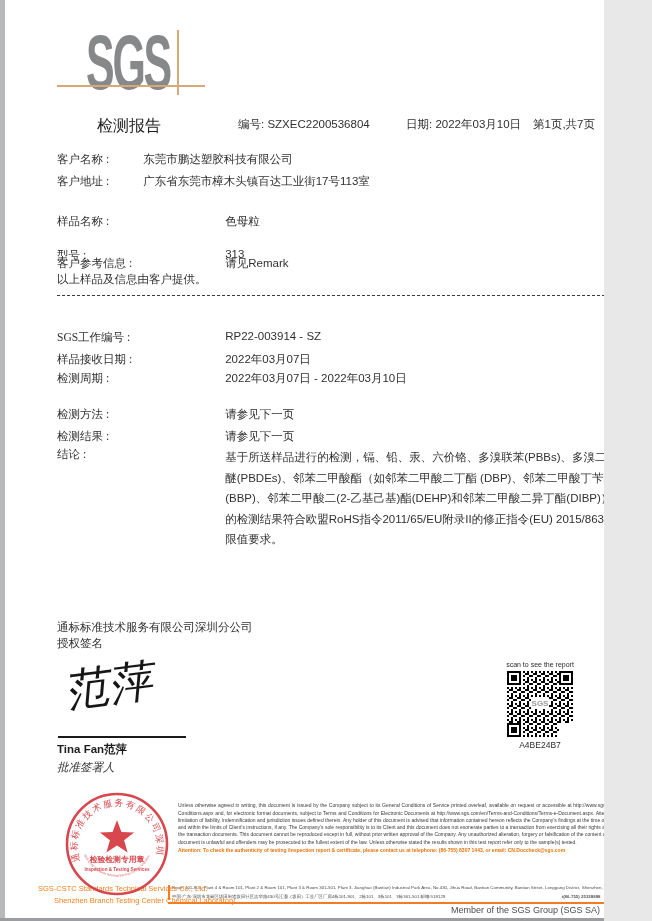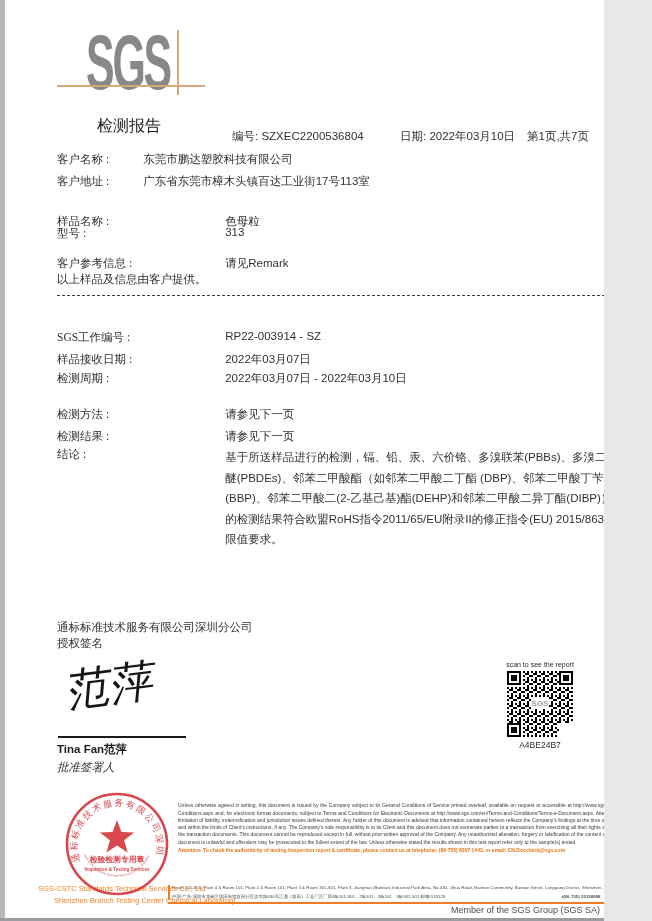--- a/index.html
+++ b/index.html
@@ -13,21 +13,21 @@
   
   .logo{
     position:absolute;left:86px;top:32px;font-size:78px;font-weight:bold;line-height:0.78;
     color:#87888A;letter-spacing:-4px;transform:scaleX(0.55);transform-origin:0 0;
   }
   .tan-v{position:absolute;left:177px;top:30px;width:2px;height:65px;background:#D9A878;}
   .tan-h{position:absolute;left:57px;top:85px;width:148px;height:2px;background:#D9A878;}
 
   
   .doc-title{position:absolute;left:57px;top:116px;font-size:16px;font-weight:normal;color:#1f1f1f;margin-left:40px;}
-  .meta{position:absolute;top:129px;font-size:11.5px;white-space:nowrap;}
+  .meta{position:absolute;top:117px;font-size:11.5px;white-space:nowrap;margin-left:6px;}
   .meta-no{left:232px;}
   .meta-date{left:400px;}
   .meta-page{left:527px;}
 
   
   .row{position:absolute;left:57px;font-size:11.5px;white-space:nowrap;}
   .row .lbl{display:inline-block;vertical-align:top;font-family:Liberation Serif, serif;}
   .row-c .lbl{width:83px;}
   .row-r .lbl{width:165px;}
   .row .val{display:inline-block;vertical-align:top;}
@@ -102,21 +102,21 @@
   </div>
   <div class="row row-c" style="top:174px">
     <span class="lbl">客户地址 :</span>
     <span class="val">广东省东莞市樟木头镇百达工业街17号113室</span>
   </div>
 
   <div class="row row-r" style="top:214px">
     <span class="lbl">样品名称 :</span>
     <span class="val">色母粒</span>
   </div>
-  <div class="row row-r" style="top:226px">
+  <div class="row row-r" style="top:248px">
     <span class="lbl">型号 :</span>
     <span class="val">313</span>
   </div>
   <div class="row row-r" style="top:256px">
     <span class="lbl">客户参考信息 :</span>
     <span class="val">请见Remark</span>
   </div>
   <div class="note">以上样品及信息由客户提供。</div>
   <div class="dash-rule"></div>
 

